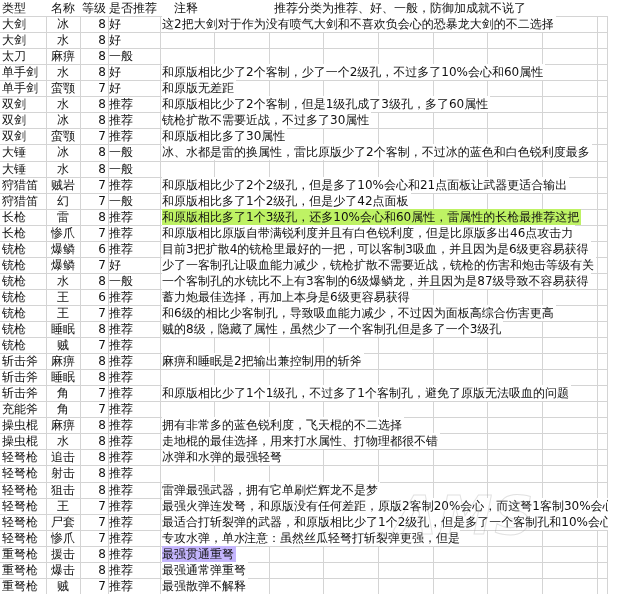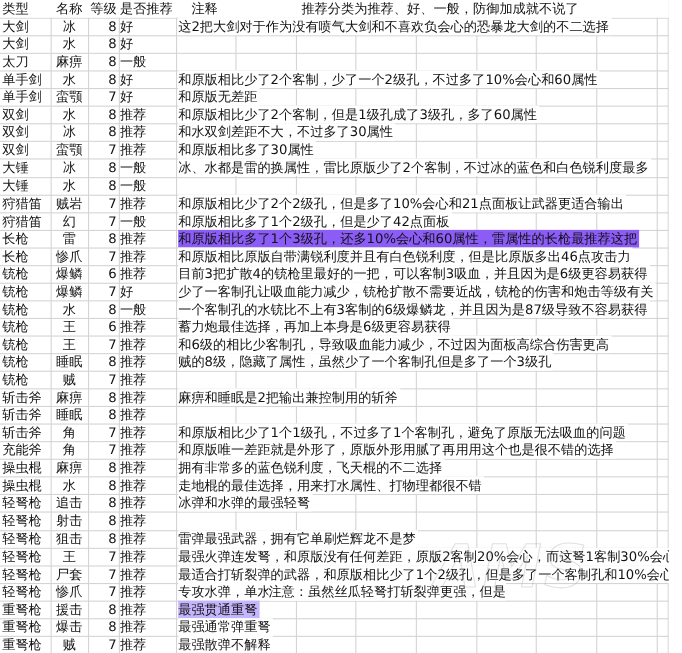--- a/index.html
+++ b/index.html
@@ -132,21 +132,21 @@
         <span class="cell c-name">水</span>
         <span class="cell c-lvl">8</span>
         <span class="cell c-rec">推荐</span>
         <span class="cell c-note" style="background: rgb(255, 255, 255); padding-right: 2px;">和原版相比少了2个客制，但是1级孔成了3级孔，多了60属性</span>
       </div>
       <div class="row" style="top: 112px;">
         <span class="cell c-type">双剑</span>
         <span class="cell c-name">冰</span>
         <span class="cell c-lvl">8</span>
         <span class="cell c-rec">推荐</span>
-        <span class="cell c-note" style="background: rgb(255, 255, 255); padding-right: 2px;">和水双剑差距不大，不过多了30属性</span>
+        <span class="cell c-note" style="background: rgb(255, 255, 255); padding-right: 2px;">铳枪扩散不需要近战，不过多了30属性</span>
       </div>
       <div class="row" style="top: 128px;">
         <span class="cell c-type">双剑</span>
         <span class="cell c-name">蛮颚</span>
         <span class="cell c-lvl">7</span>
         <span class="cell c-rec">推荐</span>
         <span class="cell c-note" style="background: rgb(255, 255, 255); padding-right: 2px;">和原版相比多了30属性</span>
       </div>
       <div class="row" style="top: 144px;">
         <span class="cell c-type">大锤</span>
@@ -173,21 +173,21 @@
         <span class="cell c-name">幻</span>
         <span class="cell c-lvl">7</span>
         <span class="cell c-rec">一般</span>
         <span class="cell c-note" style="background: rgb(255, 255, 255); padding-right: 2px;">和原版相比多了1个2级孔，但是少了42点面板</span>
       </div>
       <div class="row" style="top: 209px;">
         <span class="cell c-type">长枪</span>
         <span class="cell c-name">雷</span>
         <span class="cell c-lvl">8</span>
         <span class="cell c-rec">推荐</span>
-        <span class="cell c-note" style="background: #8b5cf6; padding-right: 2px;">和原版相比多了1个3级孔，还多10%会心和60属性，雷属性的长枪最推荐这把</span>
+        <span class="cell c-note" style="background: #bef264; padding-right: 2px;">和原版相比多了1个3级孔，还多10%会心和60属性，雷属性的长枪最推荐这把</span>
       </div>
       <div class="row" style="top: 225px;">
         <span class="cell c-type">长枪</span>
         <span class="cell c-name">惨爪</span>
         <span class="cell c-lvl">7</span>
         <span class="cell c-rec">推荐</span>
         <span class="cell c-note" style="background: rgb(255, 255, 255); padding-right: 2px;">和原版相比原版自带满锐利度并且有白色锐利度，但是比原版多出46点攻击力</span>
       </div>
       <div class="row" style="top: 241px;">
         <span class="cell c-type">铳枪</span>
@@ -255,21 +255,20 @@
         <span class="cell c-name">角</span>
         <span class="cell c-lvl">7</span>
         <span class="cell c-rec">推荐</span>
         <span class="cell c-note" style="background: rgb(255, 255, 255); padding-right: 2px;">和原版相比少了1个1级孔，不过多了1个客制孔，避免了原版无法吸血的问题</span>
       </div>
       <div class="row" style="top: 401px;">
         <span class="cell c-type">充能斧</span>
         <span class="cell c-name">角</span>
         <span class="cell c-lvl">7</span>
         <span class="cell c-rec">推荐</span>
-        <span class="cell c-note" style="background: rgb(255, 255, 255); padding-right: 2px;">和原版唯一差距就是外形了，原版外形用腻了再用用这个也是很不错的选择</span>
       </div>
       <div class="row" style="top: 417px;">
         <span class="cell c-type">操虫棍</span>
         <span class="cell c-name">麻痹</span>
         <span class="cell c-lvl">8</span>
         <span class="cell c-rec">推荐</span>
         <span class="cell c-note" style="background: rgb(255, 255, 255); padding-right: 2px;">拥有非常多的蓝色锐利度，飞天棍的不二选择</span>
       </div>
       <div class="row" style="top: 433px;">
         <span class="cell c-type">操虫棍</span>

